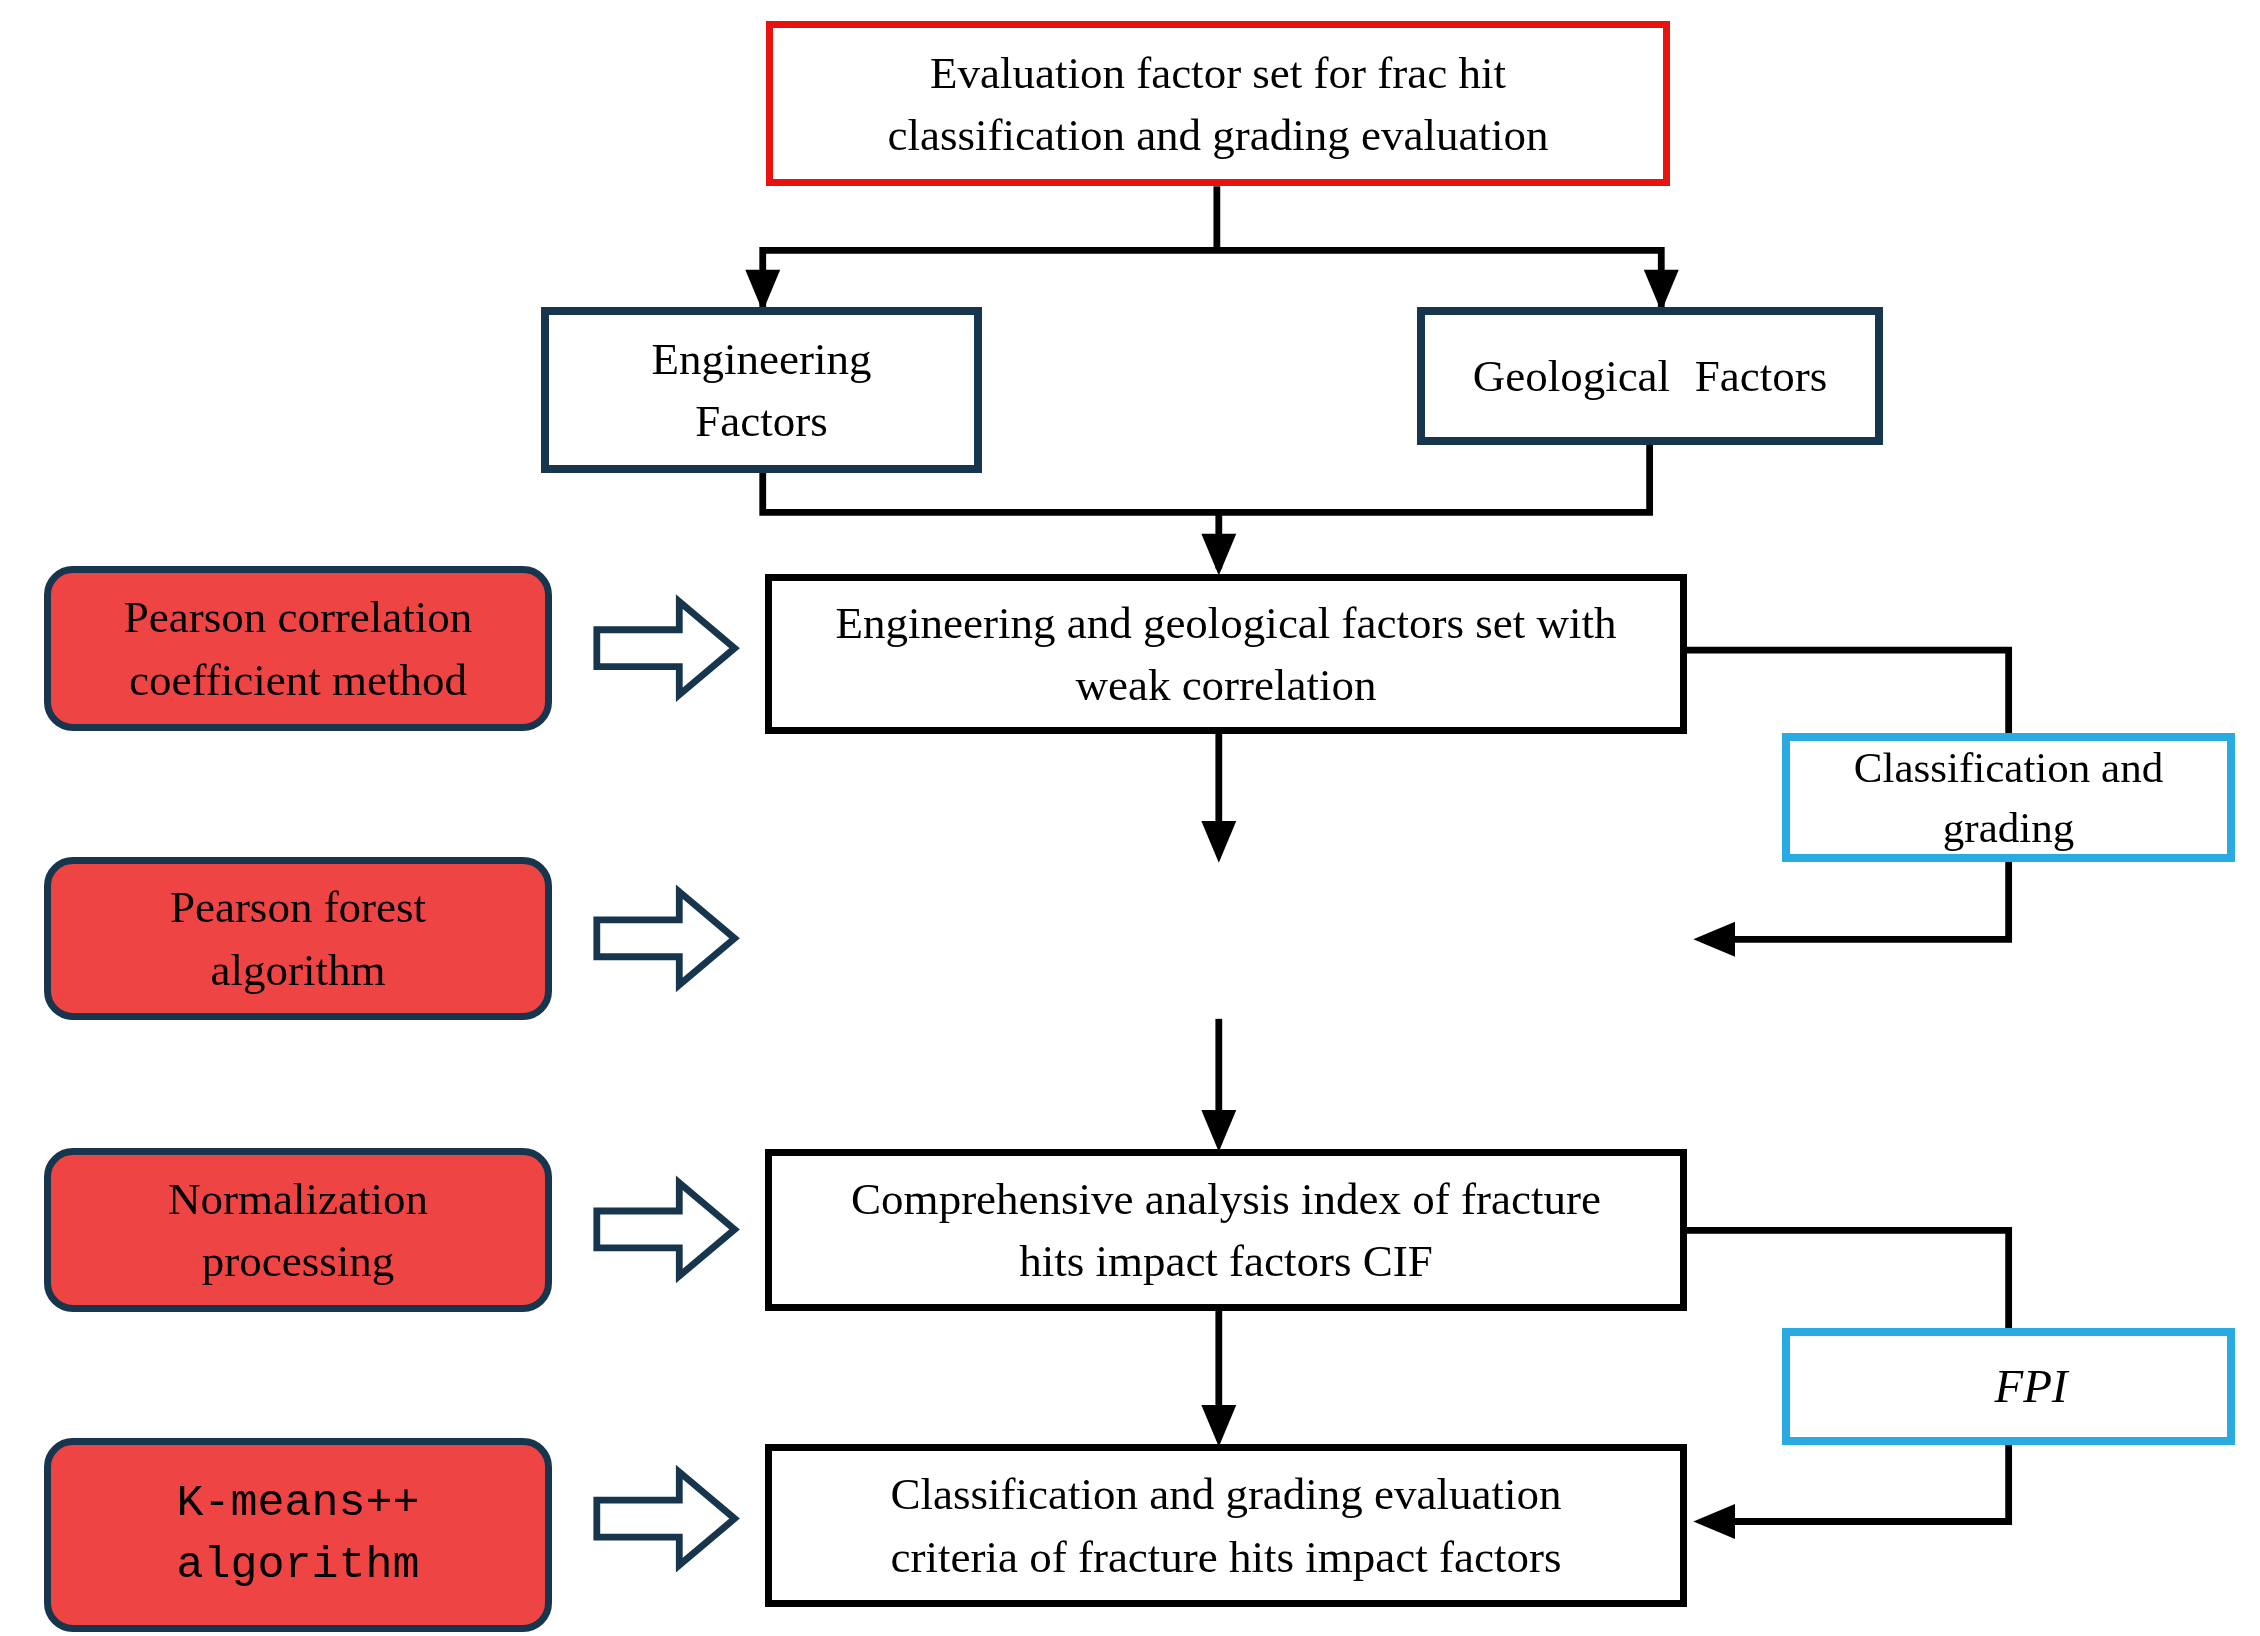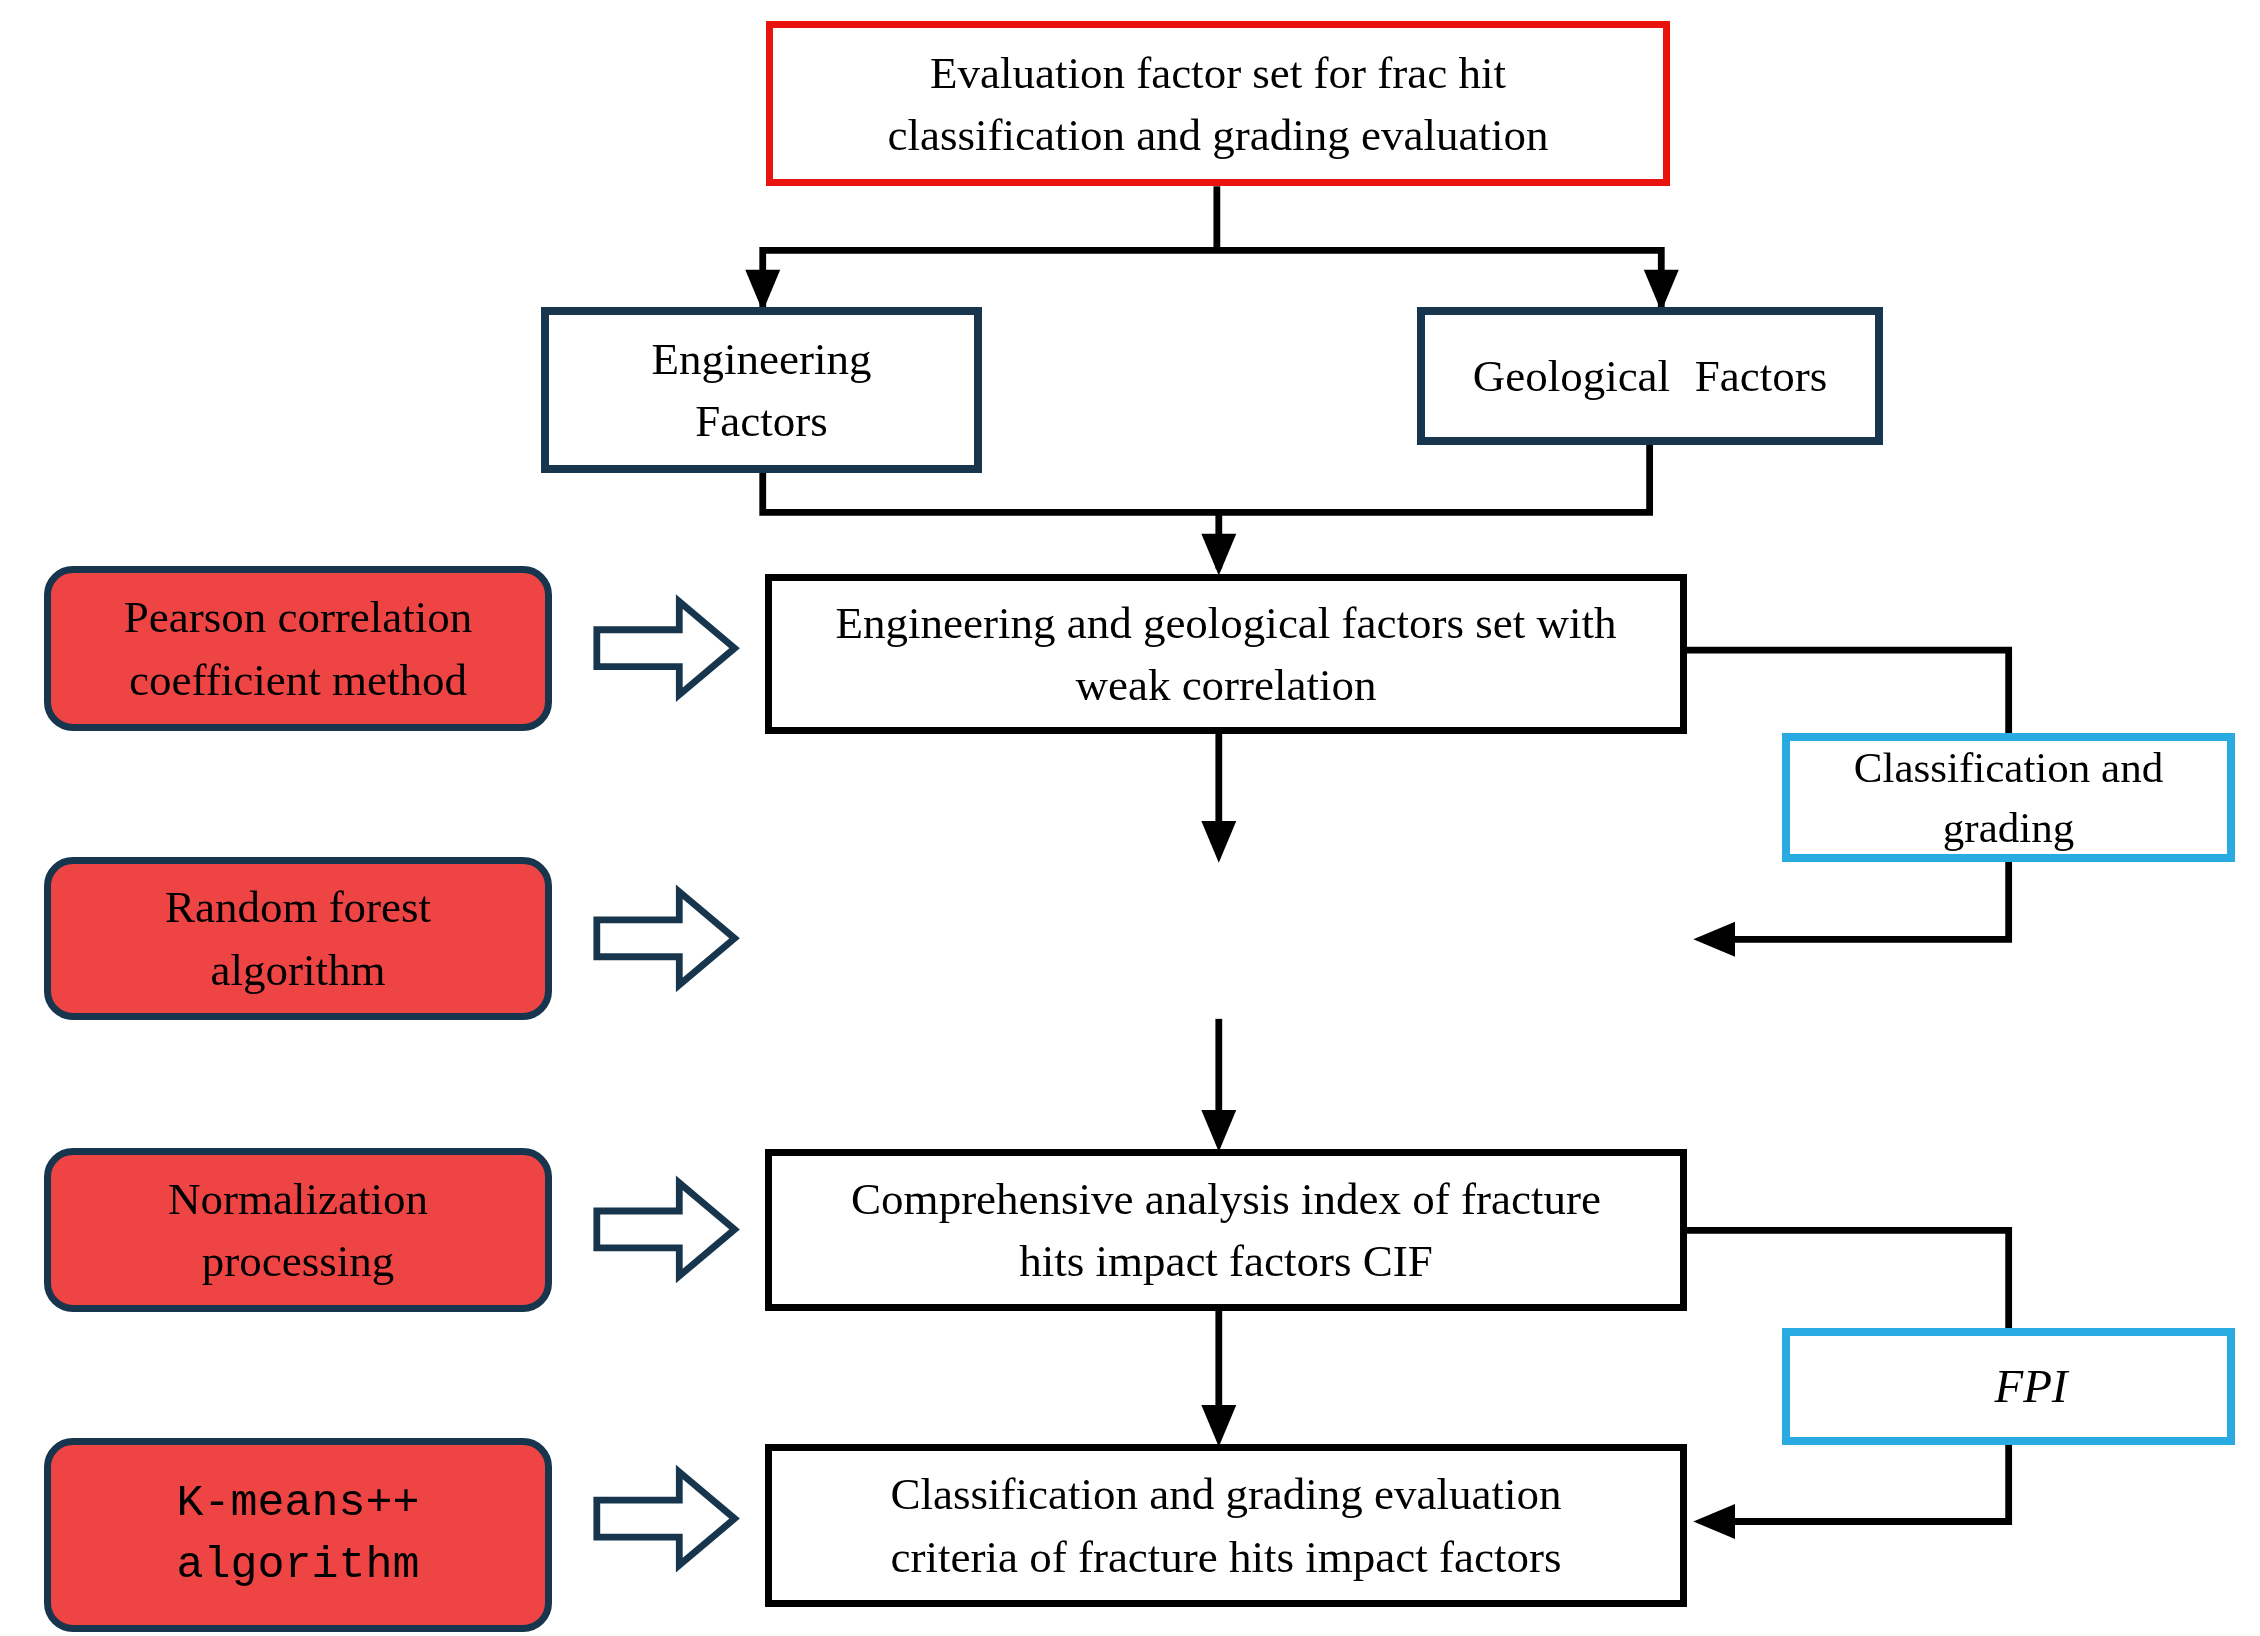--- a/index.html
+++ b/index.html
@@ -77,21 +77,21 @@
 
   <div class="node process" style="left:765px; top:574px; width:922px; height:160px;">Engineering and geological factors set with
 weak correlation</div>
   <div class="node process" style="left:765px; top:1149px; width:922px; height:162px;">Comprehensive analysis index of fracture
 hits impact factors CIF</div>
   <div class="node process" style="left:765px; top:1444px; width:922px; height:163px;">Classification and grading evaluation
 criteria of fracture hits impact factors</div>
 
   <div class="node method" style="left:44px; top:566px; width:508px; height:165px;">Pearson correlation
 coefficient method</div>
-  <div class="node method" style="left:44px; top:857px; width:508px; height:163px;">Random forest
+  <div class="node method" style="left:44px; top:857px; width:508px; height:163px;">Pearson forest
 algorithm</div>
   <div class="node method" style="left:44px; top:1148px; width:508px; height:164px;">Normalization
 processing</div>
   <div class="node method" style="left:44px; top:1438px; width:508px; height:194px;font-family:Liberation Mono, monospace;">K-means++ algorithm</div>
 
   <div class="node bluebox" style="left:1782px; top:733px; width:453px; height:129px;">Classification and
 grading</div>
   <div class="node bluebox italic" style="left:1782px; top:1328px; width:453px; height:117px;">FPI</div>
 
 </div>

